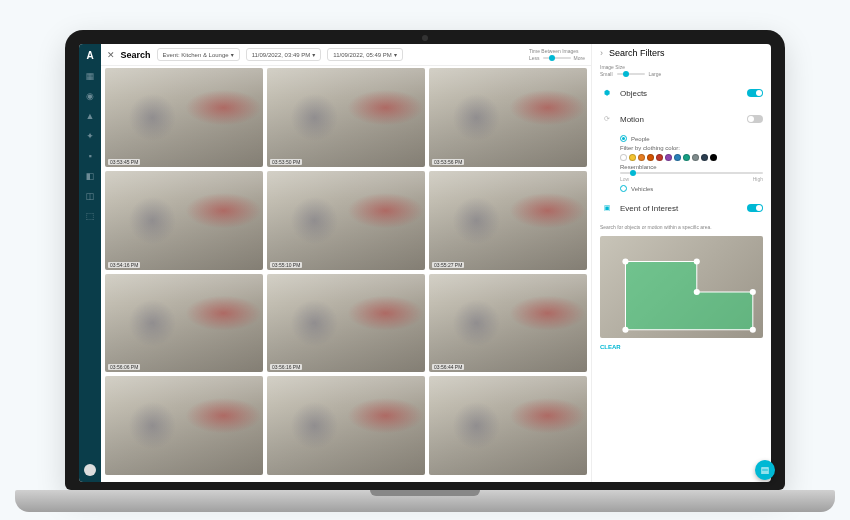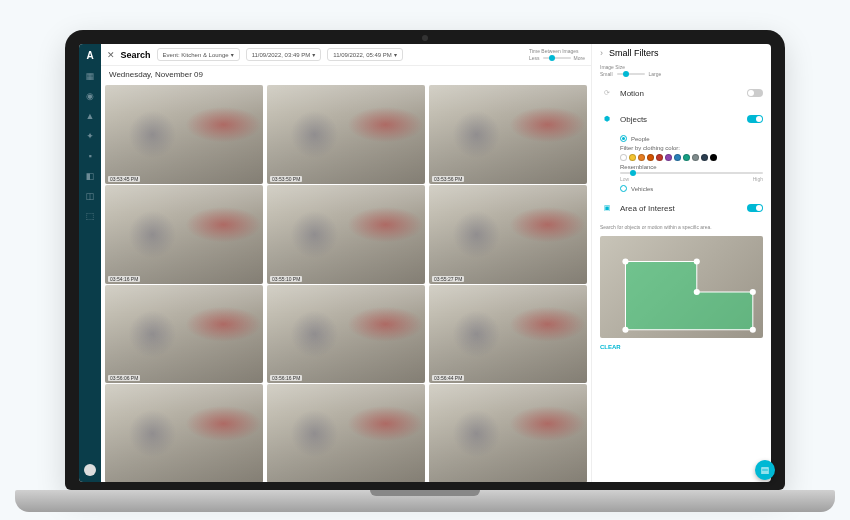--- a/index.html
+++ b/index.html
@@ -97,21 +97,20 @@
           </div>
         <div class="time-between">
           <span>Time Between Images</span>
           <div class="row">
             <span>Less</span>
             <div class="mini-slider"></div>
             <span>More</span>
           </div>
         </div>
       </div>
-      <div class="date-header">Wednesday, November 09</div>
       <div class="grid" id="grid">
           <div class="thumb">
             <span class="ts">03:53:45 PM</span>
           </div>
           <div class="thumb">
             <span class="ts">03:53:50 PM</span>
           </div>
           <div class="thumb">
             <span class="ts">03:53:56 PM</span>
           </div>
@@ -135,41 +134,41 @@
           </div>
           <div class="thumb"></div>
           <div class="thumb"></div>
           <div class="thumb"></div>
         </div>
     </div>
 
     <div class="right-panel">
       <div class="rp-header">
         <span class="chev">›</span>
-        <span>Small Filters</span>
+        <span>Search Filters</span>
       </div>
       <div class="img-size">
         <span>Image Size</span>
         <div class="row">
           <span>Small</span>
           <div class="mini-slider"></div>
           <span>Large</span>
         </div>
       </div>
 
       <div class="filter-row">
+        <span class="filter-icon">⬢</span>
+        <span class="filter-label">Objects</span>
+        <div class="toggle on"></div>
+      </div>
+
+      <div class="filter-row">
         <span class="filter-icon" style="color:#bbb">⟳</span>
         <span class="filter-label">Motion</span>
         <div class="toggle"></div>
-      </div>
-
-      <div class="filter-row">
-        <span class="filter-icon">⬢</span>
-        <span class="filter-label">Objects</span>
-        <div class="toggle on"></div>
       </div>
       <div class="sub">
         <div class="radio-row">
           <span class="radio sel"></span>
           <span>People</span>
         </div>
         <span>Filter by clothing color:</span>
         <div class="colors" id="colors">
             <span class="color-dot" style="background: rgb(255, 255, 255);"></span>
             <span class="color-dot" style="background: rgb(244, 196, 48);"></span>
@@ -192,21 +191,21 @@
           </div>
         </div>
         <div class="radio-row">
           <span class="radio"></span>
           <span>Vehicles</span>
         </div>
       </div>
 
       <div class="filter-row">
         <span class="filter-icon">▣</span>
-        <span class="filter-label">Area of Interest</span>
+        <span class="filter-label">Event of Interest</span>
         <div class="toggle on"></div>
       </div>
       <div class="sub" style="padding-left:0">
         <span class="aoi-desc">Search for objects or motion within a specific area.</span>
         <div class="aoi-preview">
           <div class="aoi-poly">
             <svg viewBox="0 0 160 100">
               <polygon points="25,25 95,25 95,55 150,55 150,92 25,92" fill="rgba(60,200,120,0.6)" stroke="#fff" stroke-width="1"></polygon>
               <circle cx="25" cy="25" r="3" fill="#fff"></circle>
                 <circle cx="95" cy="25" r="3" fill="#fff"></circle>

